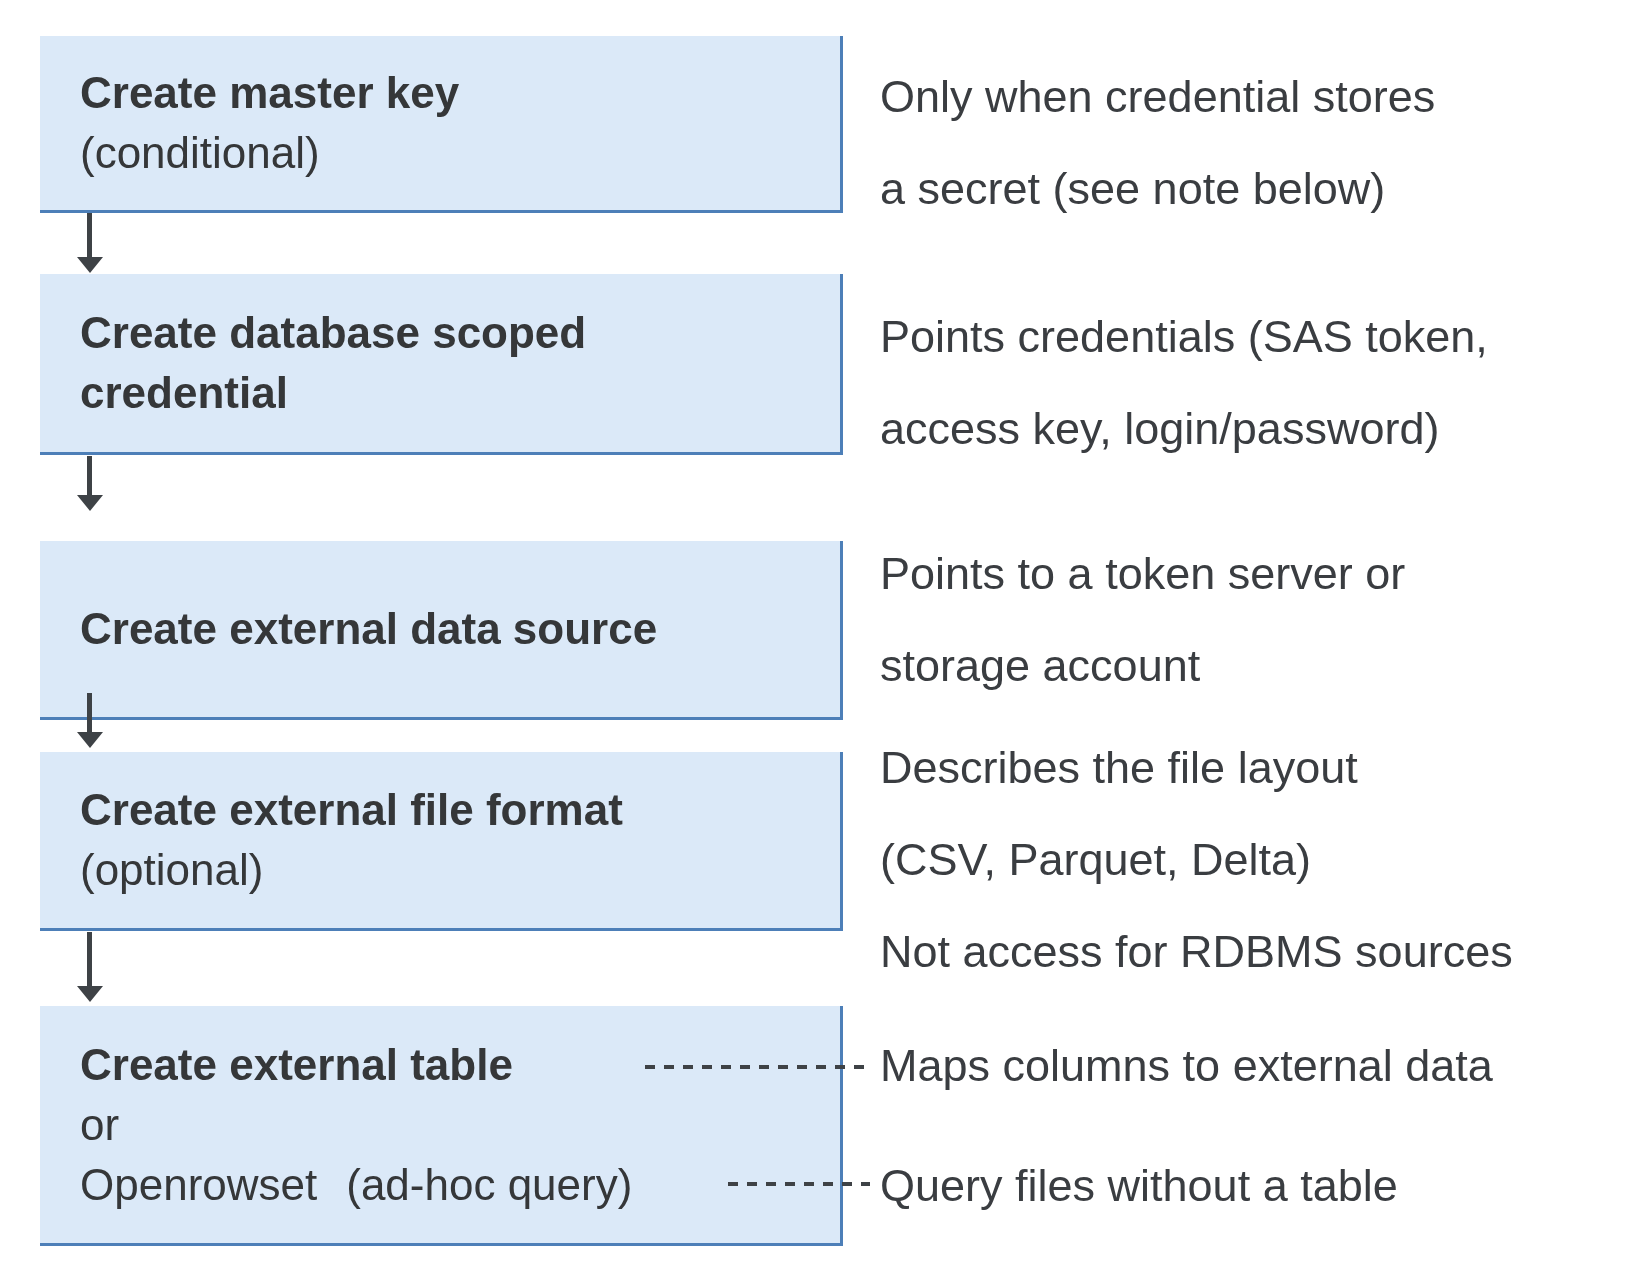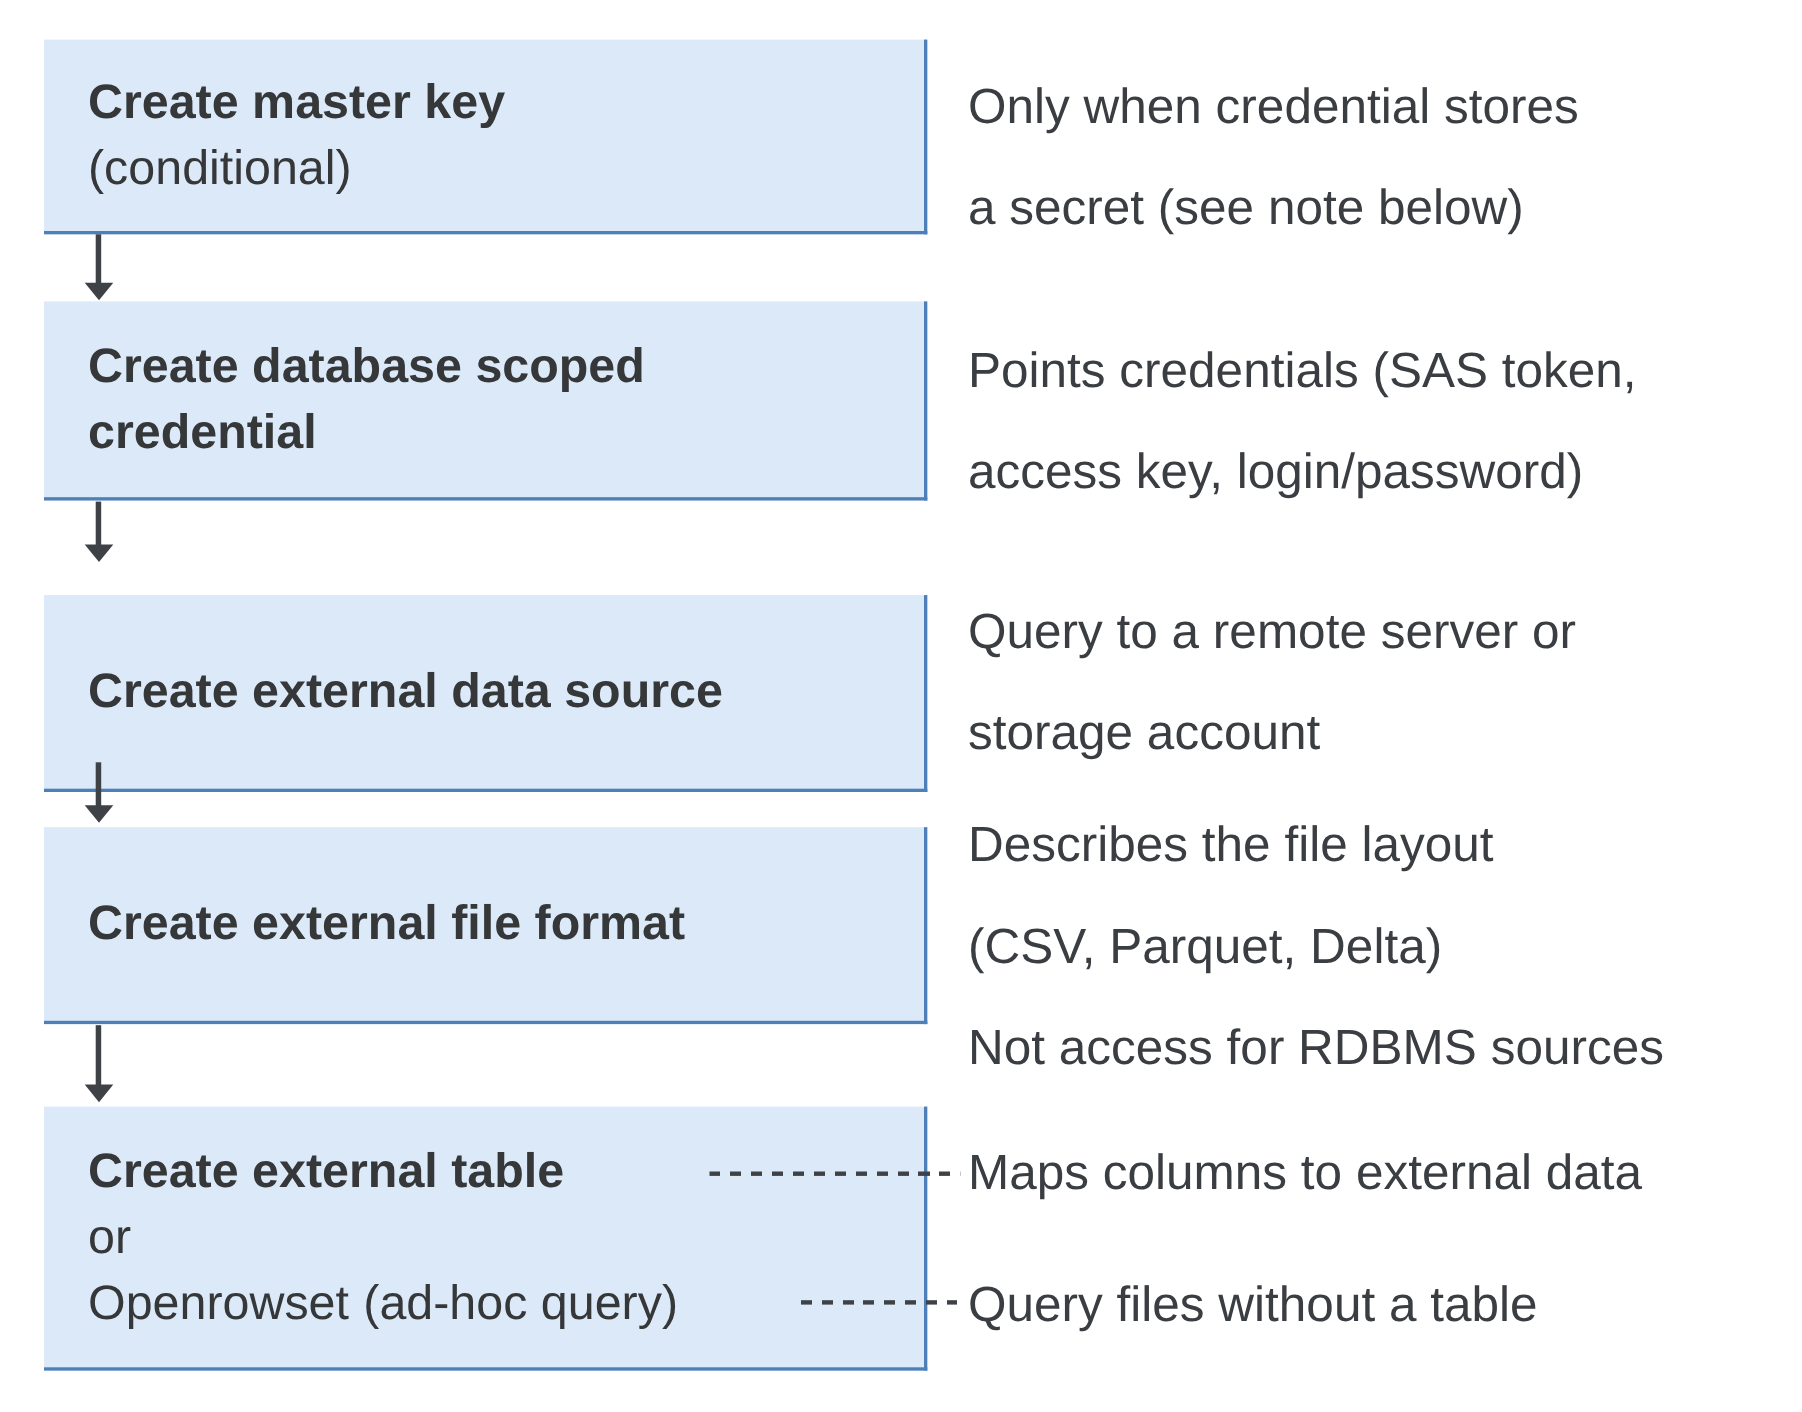--- a/index.html
+++ b/index.html
@@ -10,21 +10,21 @@
   .box{
     position:absolute;left:40px;width:803px;box-sizing:border-box;
     background:#dbe9f8;
     border-right:3px solid #4d7fb8;
     border-bottom:3px solid #4d7fb8;
     display:flex;flex-direction:column;justify-content:center;
     padding-left:40px;
   }
   .bline{font-size:44px;line-height:60px;color:#353739;font-weight:400;white-space:nowrap;}
   .bline.bold{font-weight:700;}
-  .suffix{margin-left:13px;font-weight:400;text-align:right;}
+  .suffix{margin-left:29px;font-weight:400;text-align:right;}
 
   
   .note{
     position:absolute;left:880px;width:740px;
     display:flex;flex-direction:column;justify-content:center;
     font-size:45px;line-height:57px;color:#3a3d41;
   }
   .note div{white-space:nowrap;margin-top:35px;}
   .note-single{
     position:absolute;left:880px;height:58px;line-height:58px;
@@ -76,31 +76,32 @@
 
   <div class="arrow" style="top:456px;height:55px;">
     <div class="stem"></div>
     <div class="head"></div>
   </div>
 
   <div class="box" style="top:541px;height:179px;">
     <div class="bline bold">Create external data source</div>
   </div>
   <div class="note" style="top:512px;height:179px;">
-    <div>Query to a remote server or</div>
+    <div>Points to a token server or</div>
     <div>storage account</div>
   </div>
 
   <div class="arrow" style="top:693px;height:55px;">
     <div class="stem"></div>
     <div class="head"></div>
   </div>
 
   <div class="box" style="top:752px;height:179px;">
     <div class="bline bold">Create external file format</div>
+    <div class="bline">(optional)</div>
   </div>
   <div class="note" style="top:752px;height:179px;">
     <div>Describes the file layout</div>
     <div>(CSV, Parquet, Delta)</div>
     <div>Not access for RDBMS sources</div>
   </div>
 
   <div class="arrow" style="top:932px;height:70px;">
     <div class="stem"></div>
     <div class="head"></div>

